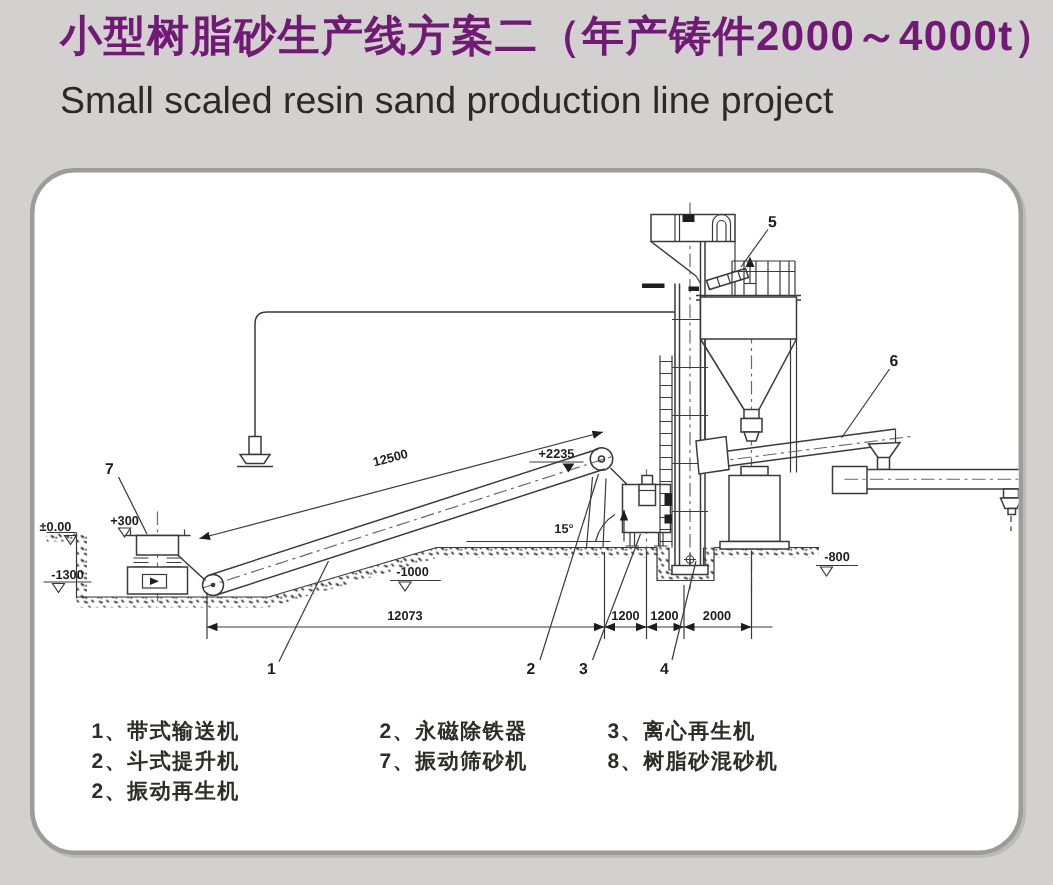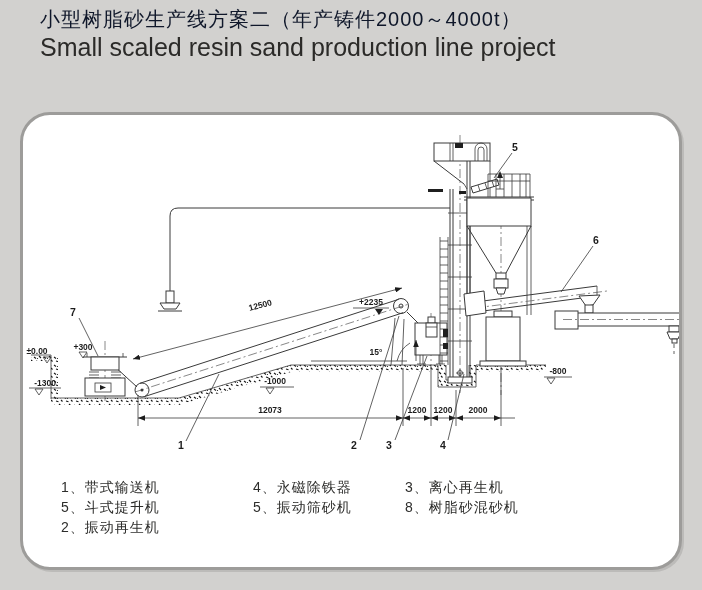--- a/index.html
+++ b/index.html
@@ -2,30 +2,30 @@
 <html><head>
 <meta charset="utf-8">
 <style>
   html,body{margin:0;padding:0}
   body{
     width:702px;height:590px;position:relative;overflow:hidden;
     background:#d2d1cf;
     font-family:"Liberation Sans",sans-serif;
   }
   .header{position:absolute;left:40px;top:6px;width:650px}
-  .t-zh{font-size:20px;font-weight:normal;color:#0f172a;letter-spacing:1px;line-height:1.3;white-space:nowrap}
-  .t-en{font-size:25px;font-weight:400;color:#2b2a28;margin-top:1px;white-space:nowrap}
+  .t-zh{font-size:28px;font-weight:bold;color:#701a75;letter-spacing:1px;line-height:1.3;white-space:nowrap}
+  .t-en{font-size:25px;font-weight:400;color:#2b2a28;margin-top:11px;white-space:nowrap}
   .card{
     position:absolute;left:20px;top:112px;width:662px;height:458px;
     box-sizing:border-box;background:#fff;
     border:3px solid #9d9c9a;border-radius:30px;
     box-shadow:2px 2px 0 #bcbbb9;
   }
   .card svg{position:absolute;left:0;top:0}
-  .leg{position:absolute;font-weight:normal;font-size:14px;color:#2d2d2b;white-space:nowrap;letter-spacing:1px}
+  .leg{position:absolute;font-weight:bold;font-size:14px;color:#2d2d2b;white-space:nowrap;letter-spacing:1px}
   
   .ln{fill:none;stroke:#3a3a3a;stroke-width:1}
   .lt{fill:none;stroke:#3a3a3a;stroke-width:.8}
   .wh{fill:#fff;stroke:#3a3a3a;stroke-width:1}
   .bk{fill:#1f1f1f;stroke:none}
   .cl{fill:none;stroke:#6a6a6a;stroke-width:.8;stroke-dasharray:9 3 2 3}
   .dsh{fill:none;stroke:#3a3a3a;stroke-width:.8;stroke-dasharray:4 3}
   .dim{font:bold 8.5px "Liberation Sans",sans-serif;fill:#1c1c1c}
   .call{font:bold 10.5px "Liberation Sans",sans-serif;fill:#1c1c1c}
 </style>
@@ -233,21 +233,21 @@
       <text class="call" x="492" y="36" text-anchor="middle">5</text>
       <line class="lt" x1="570" y1="131" x2="538" y2="177"></line>
       <text class="call" x="573" y="129" text-anchor="middle">6</text>
       <line class="lt" x1="56" y1="203" x2="75" y2="241"></line>
       <text class="call" x="50" y="201" text-anchor="middle">7</text>
     </g>
   </svg>
 
   <div>
     <div class="leg" style="left:38px;top:364px">1、带式输送机</div>
-    <div class="leg" style="left:230px;top:364px">4、永磁除铁器</div>
+    <div class="leg" style="left:230px;top:364px">2、永磁除铁器</div>
     <div class="leg" style="left:382px;top:364px">3、离心再生机</div>
-    <div class="leg" style="left:38px;top:384px">5、斗式提升机</div>
-    <div class="leg" style="left:230px;top:384px">5、振动筛砂机</div>
+    <div class="leg" style="left:38px;top:384px">2、斗式提升机</div>
+    <div class="leg" style="left:230px;top:384px">7、振动筛砂机</div>
     <div class="leg" style="left:382px;top:384px">8、树脂砂混砂机</div>
     <div class="leg" style="left:38px;top:404px">2、振动再生机</div>
   </div>
 
 </div>
 
 </body></html>

